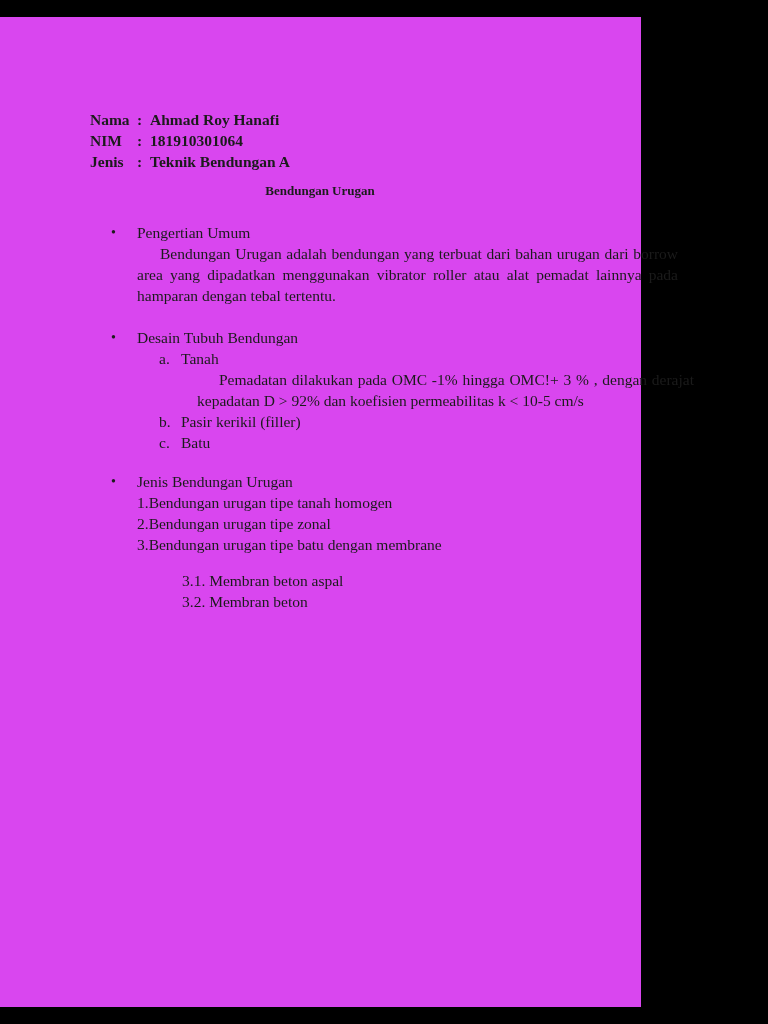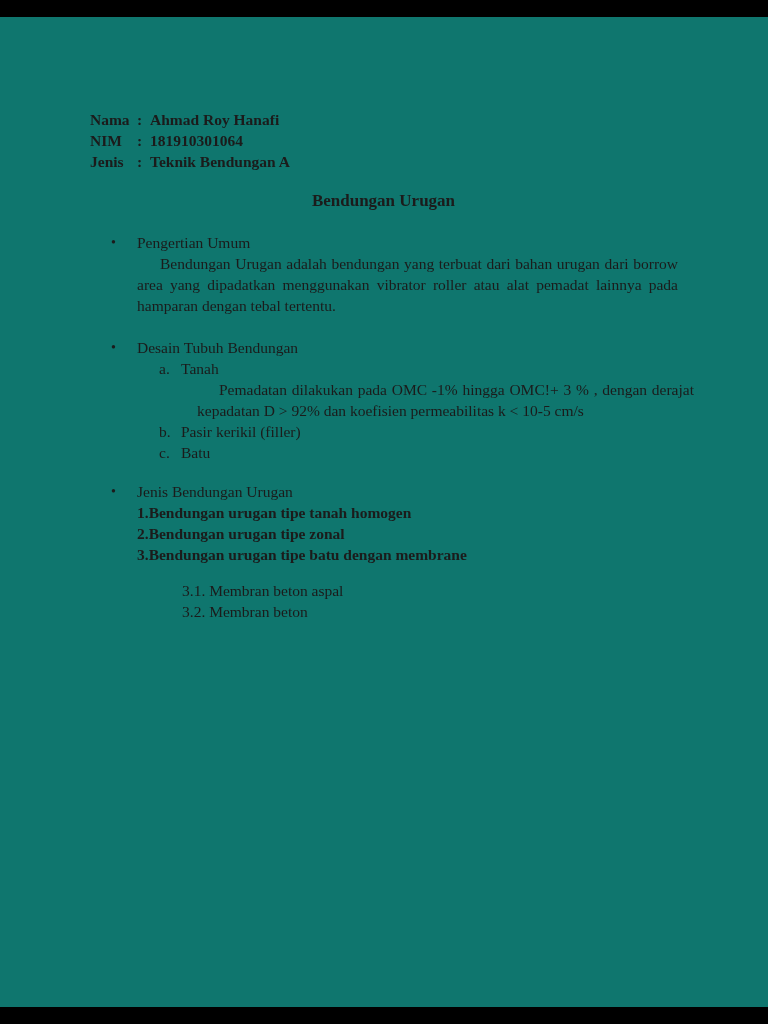--- a/index.html
+++ b/index.html
@@ -11,41 +11,41 @@
     overflow: hidden;
   }
   .letterbox {
     position: absolute; left: 0; width: 768px; height: 17px; background: #000000;
   }
   .letterbox.top { top: 0; }
   .letterbox.bottom { bottom: 0; }
   .page {
     position: absolute;
     top: 17px; left: 0;
-    width: 768px; height: 990px;
-    background: #0f766e;
+    width: 641px; height: 990px;
+    background: #d946ef;
     color: #1b1b1b;
   }
   .content {
     padding: 92px 91px 0 90px;
     font-size: 15.5px;
     line-height: 21px;
   }
   
   .header-block { font-weight: bold; }
   .hrow { display: flex; }
   .hlabel { width: 47px; }
   .hsep { width: 13px; }
   
   .doc-title {
     text-align: center;
-    font-size: 17px;
+    font-size: 13px;
     font-weight: bold;
     line-height: 24px;
-    margin-top: 17px;
+    margin-top: 7px;
   }
   
   .section { margin-left: 21px; }
   .section-1 { margin-top: 19px; }
   .section-2 { margin-top: 21px; }
   .section-3 { margin-top: 18px; }
   .bullet-row { display: flex; }
   .bullet-glyph { width: 26px; font-size: 14px; }
   .s1-para {
     margin-left: 26px;
@@ -54,21 +54,21 @@
     text-indent: 23px;
   }
   .abc-head { display: flex; margin-left: 48px; }
   .abc-marker { width: 22px; }
   .abc-desc {
     margin-left: 86px;
     width: 497px;
     text-align: justify;
     text-indent: 22px;
   }
-  .s3-item { margin-left: 26px; font-weight: bold; }
+  .s3-item { margin-left: 26px; }
   .s3-sub { margin-left: 71px; }
   .s3-sub.first { margin-top: 15px; }
 </style>
 </head>
 <body>
 
 <div class="letterbox top"></div>
 
 <div class="page">
   <div class="content">

